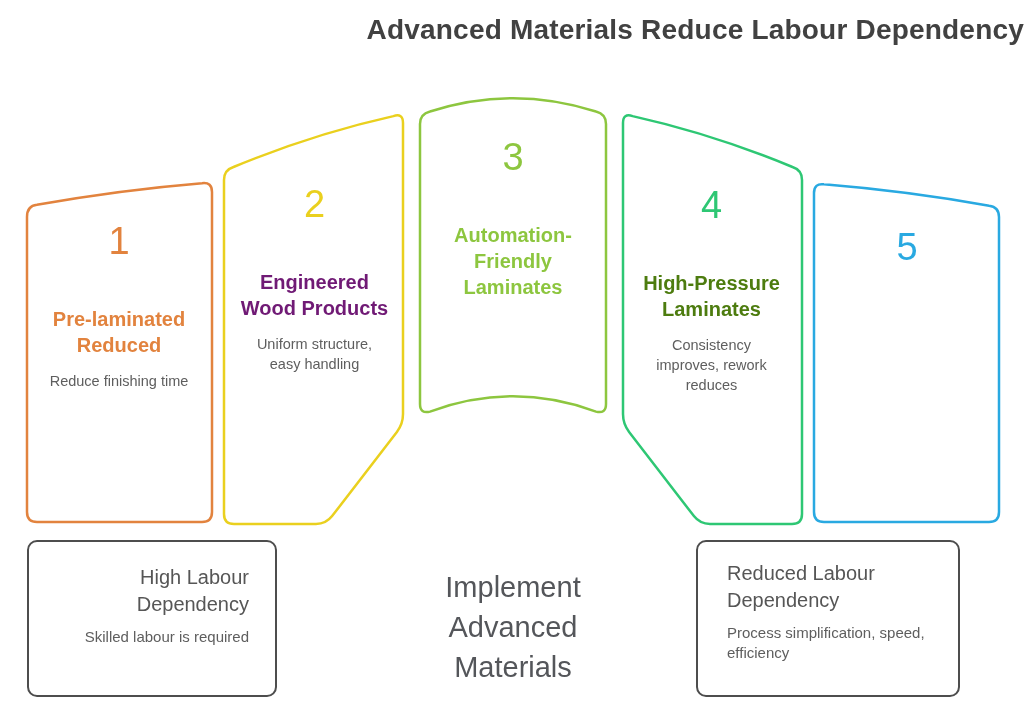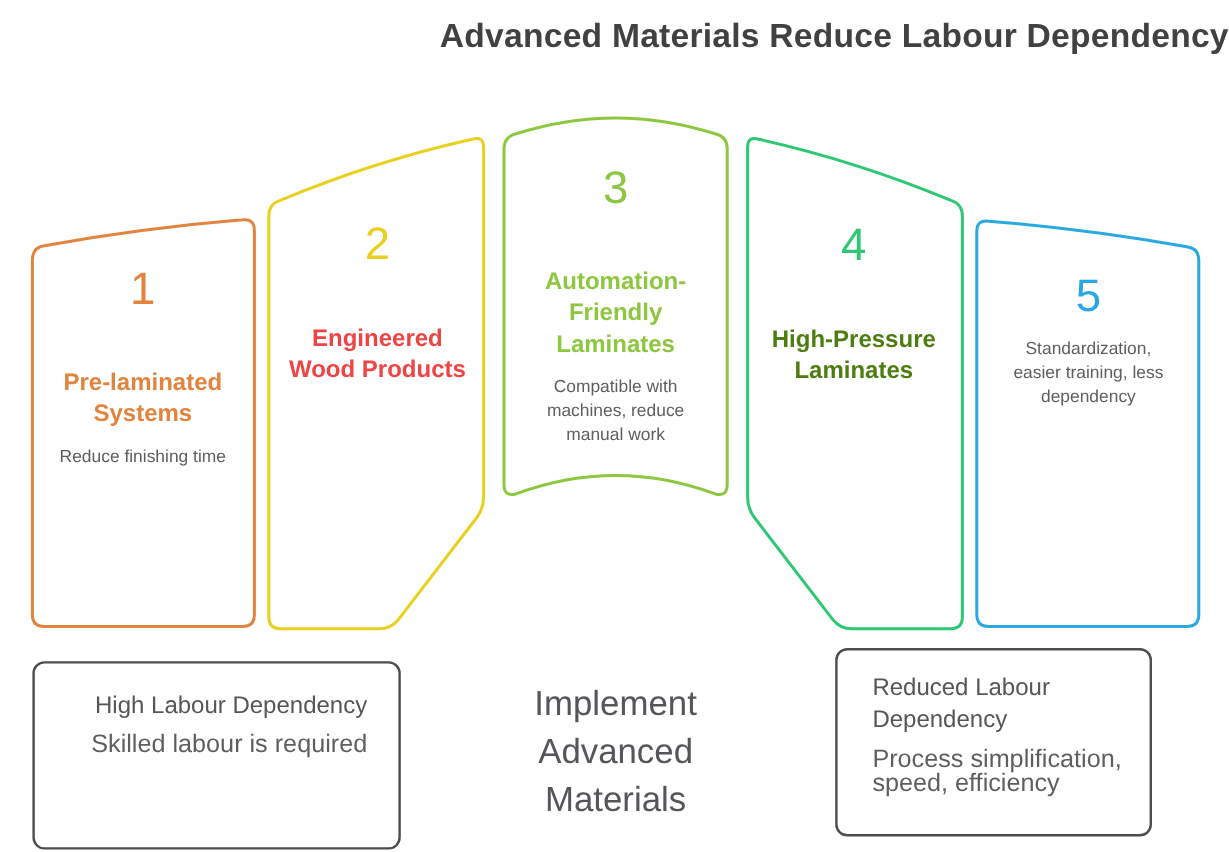--- a/index.html
+++ b/index.html
@@ -12,25 +12,25 @@
   .panel .num{font-size:38px;line-height:42px;font-weight:400;}
   .panel .ptitle{font-size:20px;line-height:26px;margin:44px auto 0;max-width:160px;font-weight:bold;}
   .panel .psub{font-size:14.5px;line-height:20px;color:#5E5E5E;margin:13px auto 0;max-width:142px;}
   .p1{left:26px;top:220px;width:186px;}
   .p2{left:224px;top:183px;width:181px;}
   .p3{left:420px;top:136px;width:186px;}
   .p4{left:621px;top:184px;width:181px;}
   .p5{left:814px;top:226px;width:186px;}
   .box{position:absolute;top:540px;height:157px;border:2px solid #4D4D4D;border-radius:10px;
     box-sizing:border-box;background:#ffffff;}
-  .box-left{left:27px;width:307px;text-align:right;padding:22px 26px 0 20px;margin-top:11px;}
+  .box-left{left:27px;width:250px;text-align:right;padding:22px 26px 0 20px;}
   .box-right{left:696px;width:264px;text-align:left;padding:18px 20px 0 29px;}
   .box .btitle{font-size:20px;line-height:27px;color:#565656;}
   .box-right .btitle{max-width:180px;}
-  .box .bsub{font-size:21px;line-height:20px;color:#5E5E5E;margin-top:9px;}
+  .box .bsub{font-size:15px;line-height:20px;color:#5E5E5E;margin-top:9px;}
   .box-right .bsub{max-width:230px;}
   .center-label{position:absolute;left:407px;top:540px;width:212px;text-align:center;
     font-size:29px;line-height:40px;color:#54565A;margin-top:27px;}
 </style>
 </head>
 <body>
 
 <div class="canvas">
 
   <h1 class="main-title" style="color: rgb(65, 65, 65);">Advanced Materials Reduce Labour Dependency</h1>
@@ -40,43 +40,43 @@
       <path d="M 27,217 Q 27,206 36.9,204.8 Q 119.5,190 202.1,183.2 Q 212,182 212,192 L 212,512 Q 212,522 202,522 L 37,522 Q 27,522 27,512 Z" style="stroke: rgb(226, 131, 62);"></path>
       <path d="M 224,180 Q 224,170 233.5,167 Q 313,134 393.4,116.1 Q 403,113 403,123 L 403,414 Q 403,424 396.9,431.9 L 332.1,516.1 Q 326,524 316,524 L 234,524 Q 224,524 224,514 Z" style="stroke: rgb(234, 208, 30);"></path>
       <path d="M 420,404 L 420,124 Q 420,114 430,111.5 Q 513,85 596,111.5 Q 606,114 606,124 L 606,404 Q 606,414 596,411.6 Q 513,381 430,411.6 Q 420,414 420,404 Z" style="stroke: rgb(141, 198, 63);"></path>
       <path d="M 623,414 L 623,123 Q 623,113 632.6,116.1 Q 713,134 792.5,167 Q 802,170 802,180 L 802,514 Q 802,524 792,524 L 710,524 Q 700,524 693.9,516.1 L 629.1,431.9 Q 623,424 623,414 Z" style="stroke: rgb(46, 199, 116);"></path>
       <path d="M 814,512 L 814,193 Q 814,183 823.9,184.3 Q 906.5,191 989.1,205.7 Q 999,207 999,217 L 999,512 Q 999,522 989,522 L 824,522 Q 814,522 814,512 Z" style="stroke: rgb(41, 169, 225);"></path>
     </g>
   </svg>
 
   <div class="panel p1">
     <div class="num" style="color: rgb(226, 131, 62);">1</div>
-    <div class="ptitle" style="color: rgb(226, 131, 62);">Pre-laminated Systems</div>
+    <div class="ptitle" style="color: rgb(226, 131, 62);">Pre-laminated Reduced</div>
     <div class="psub">Reduce finishing time</div>
   </div>
 
   <div class="panel p2">
     <div class="num" style="color: rgb(234, 208, 30);">2</div>
-    <div class="ptitle" style="color: #ef4444;">Engineered Wood Products</div>
+    <div class="ptitle" style="color: #701a75;">Engineered Wood Products</div>
+    <div class="psub">Uniform structure, easy handling</div>
   </div>
 
   <div class="panel p3">
     <div class="num" style="color: rgb(141, 198, 63);">3</div>
     <div class="ptitle" style="color: rgb(141, 198, 63);">Automation-Friendly Laminates</div>
-    <div class="psub">Compatible with machines, reduce manual work</div>
   </div>
 
   <div class="panel p4">
     <div class="num" style="color: rgb(46, 199, 116);">4</div>
     <div class="ptitle" style="color: #4d7c0f;">High-Pressure Laminates</div>
+    <div class="psub">Consistency improves, rework reduces</div>
   </div>
 
   <div class="panel p5">
     <div class="num" style="color: rgb(41, 169, 225);">5</div>
-    <div class="psub">Standardization, easier training, less dependency</div>
   </div>
 
   <div class="box box-left" style="border-color: rgb(77, 77, 77);">
     <div class="btitle">High Labour Dependency</div>
     <div class="bsub">Skilled labour is required</div>
   </div>
 
   <div class="center-label" style="color: rgb(84, 86, 90);">Implement Advanced Materials</div>
 
   <div class="box box-right" style="border-color: rgb(77, 77, 77);">

